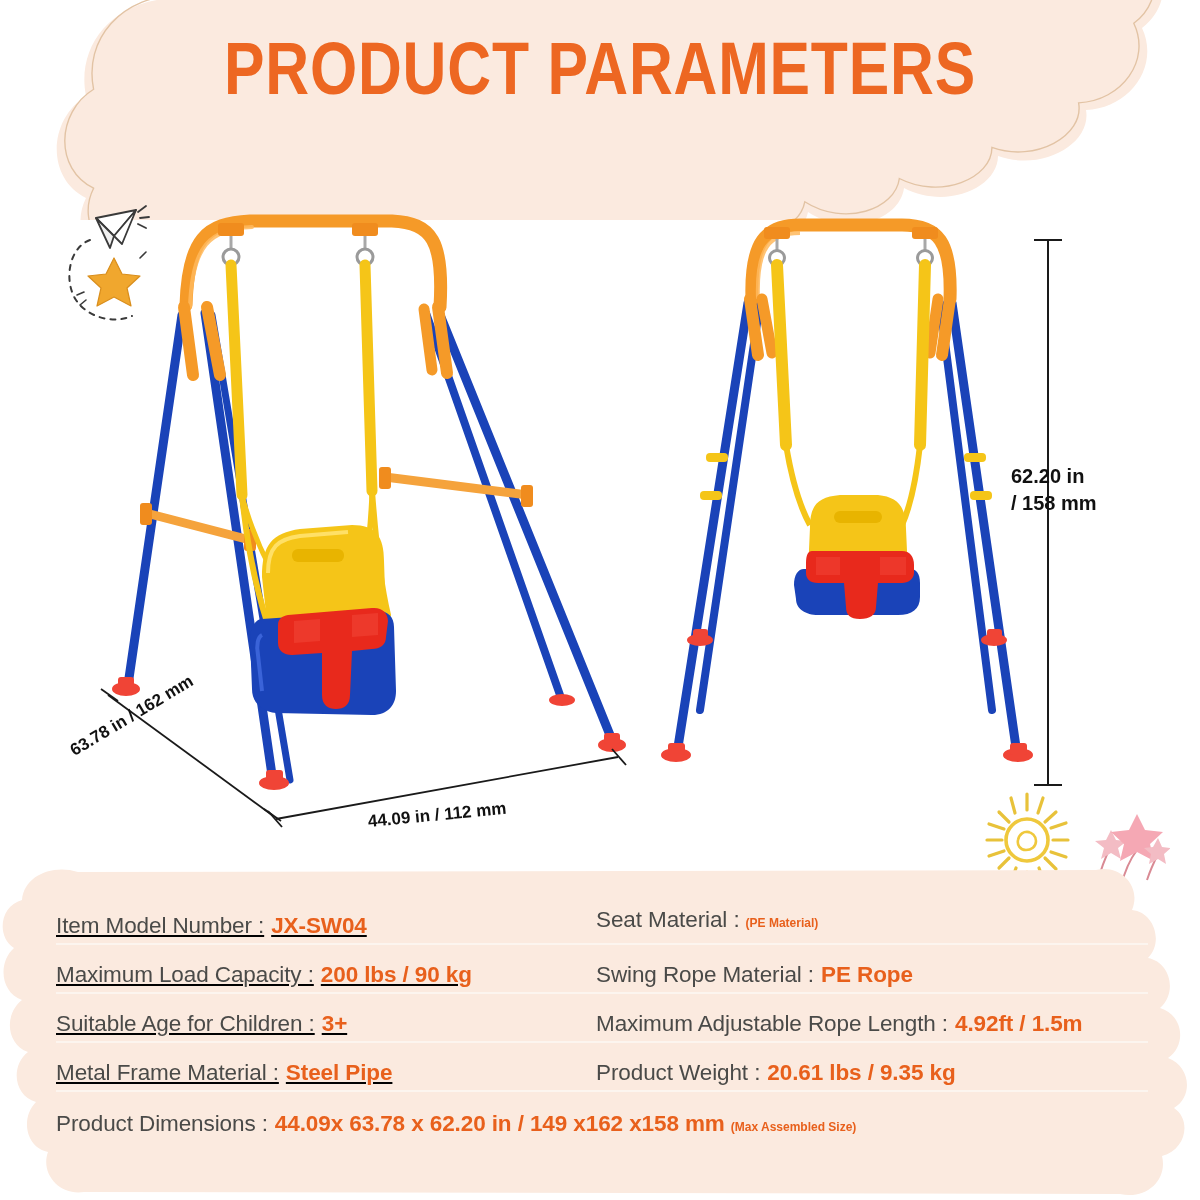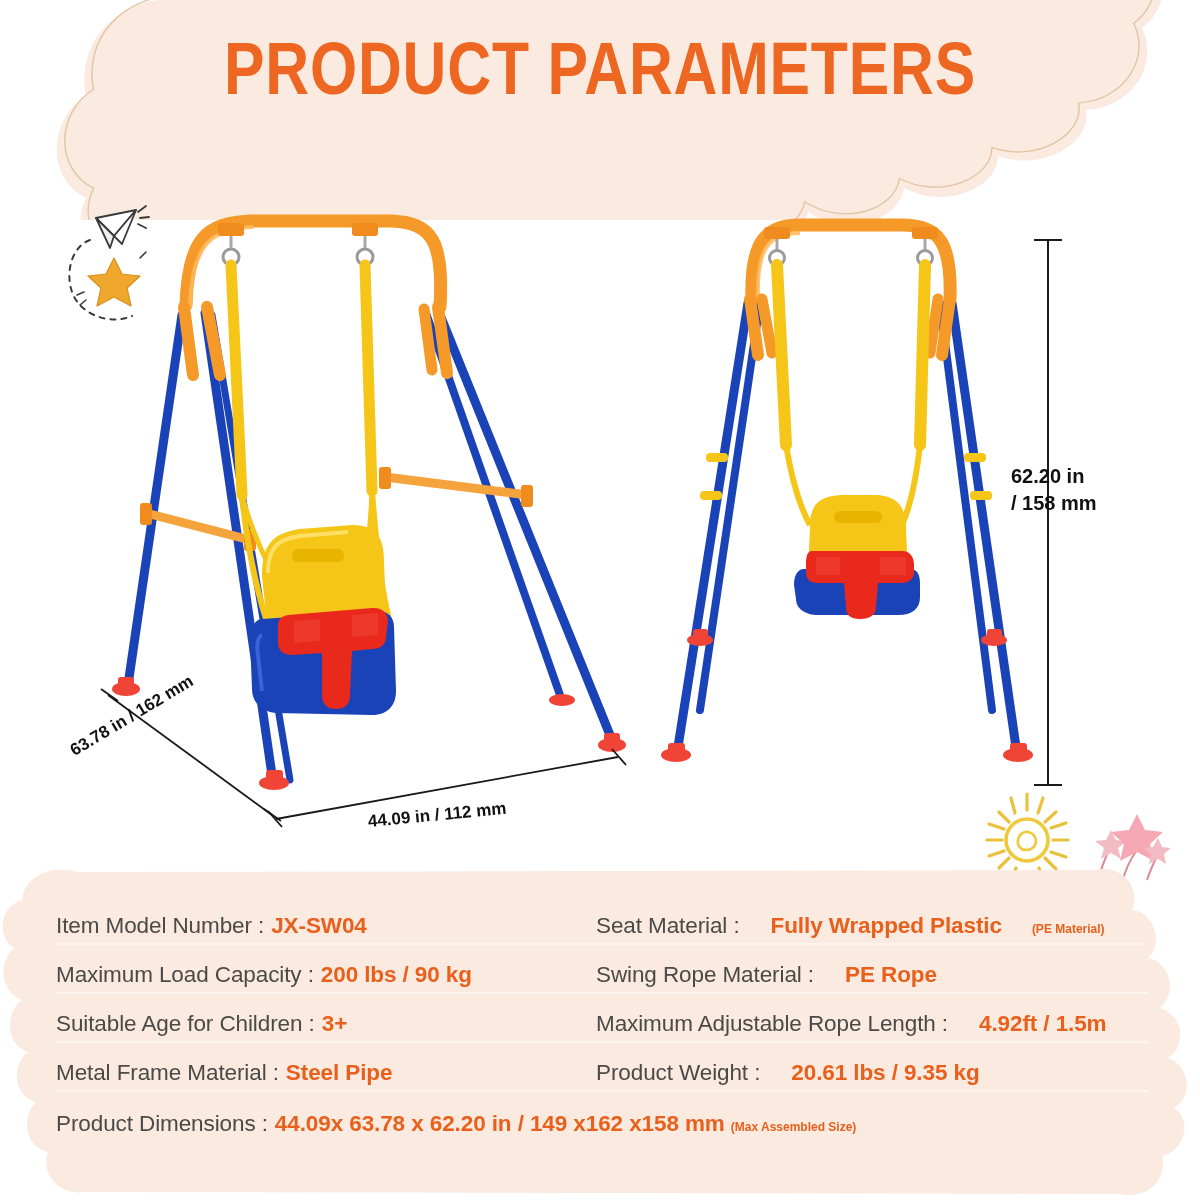--- a/index.html
+++ b/index.html
@@ -65,22 +65,22 @@
   }
   .spec-row {
     position: relative;
     display: flex;
     align-items: center;
     height: 49px;
     border-bottom: 2px solid #FCF5EF;
   }
   .spec-row:last-child { border-bottom: none; }
   .spec-cell { display: flex; align-items: baseline; white-space: nowrap; }
-  .spec-cell.left  { width: 540px; }
-  .spec-cell.right { flex: 1; gap: 24px; }
+  .spec-cell.left  { width: 540px; text-decoration: underline; }
+  .spec-cell.right { flex: 1; }
   .spec-cell.full  { width: 100%; }
   .spec-label {
     font-size: 22.5px;
     color: #4A4A48;
     font-weight: 400;
     letter-spacing: -0.1px;
   }
   .spec-value {
     font-size: 22.5px;
     color: #E8601C;
@@ -403,21 +403,20 @@
     </svg>
     <div class="spec-rows">
 
       <div class="spec-row">
         <div class="spec-cell left">
           <span class="spec-label">Item Model Number :</span>
           <span class="spec-value">JX-SW04</span>
         </div>
         <div class="spec-cell right">
           <span class="spec-label">Seat Material :</span>
-          <span class="spec-value">Fully Wrapped Plastic</span>
           <span class="spec-note">(PE Material)</span>
         </div>
       </div>
 
       <div class="spec-row">
         <div class="spec-cell left">
           <span class="spec-label">Maximum Load Capacity :</span>
           <span class="spec-value">200 lbs / 90 kg</span>
         </div>
         <div class="spec-cell right">

